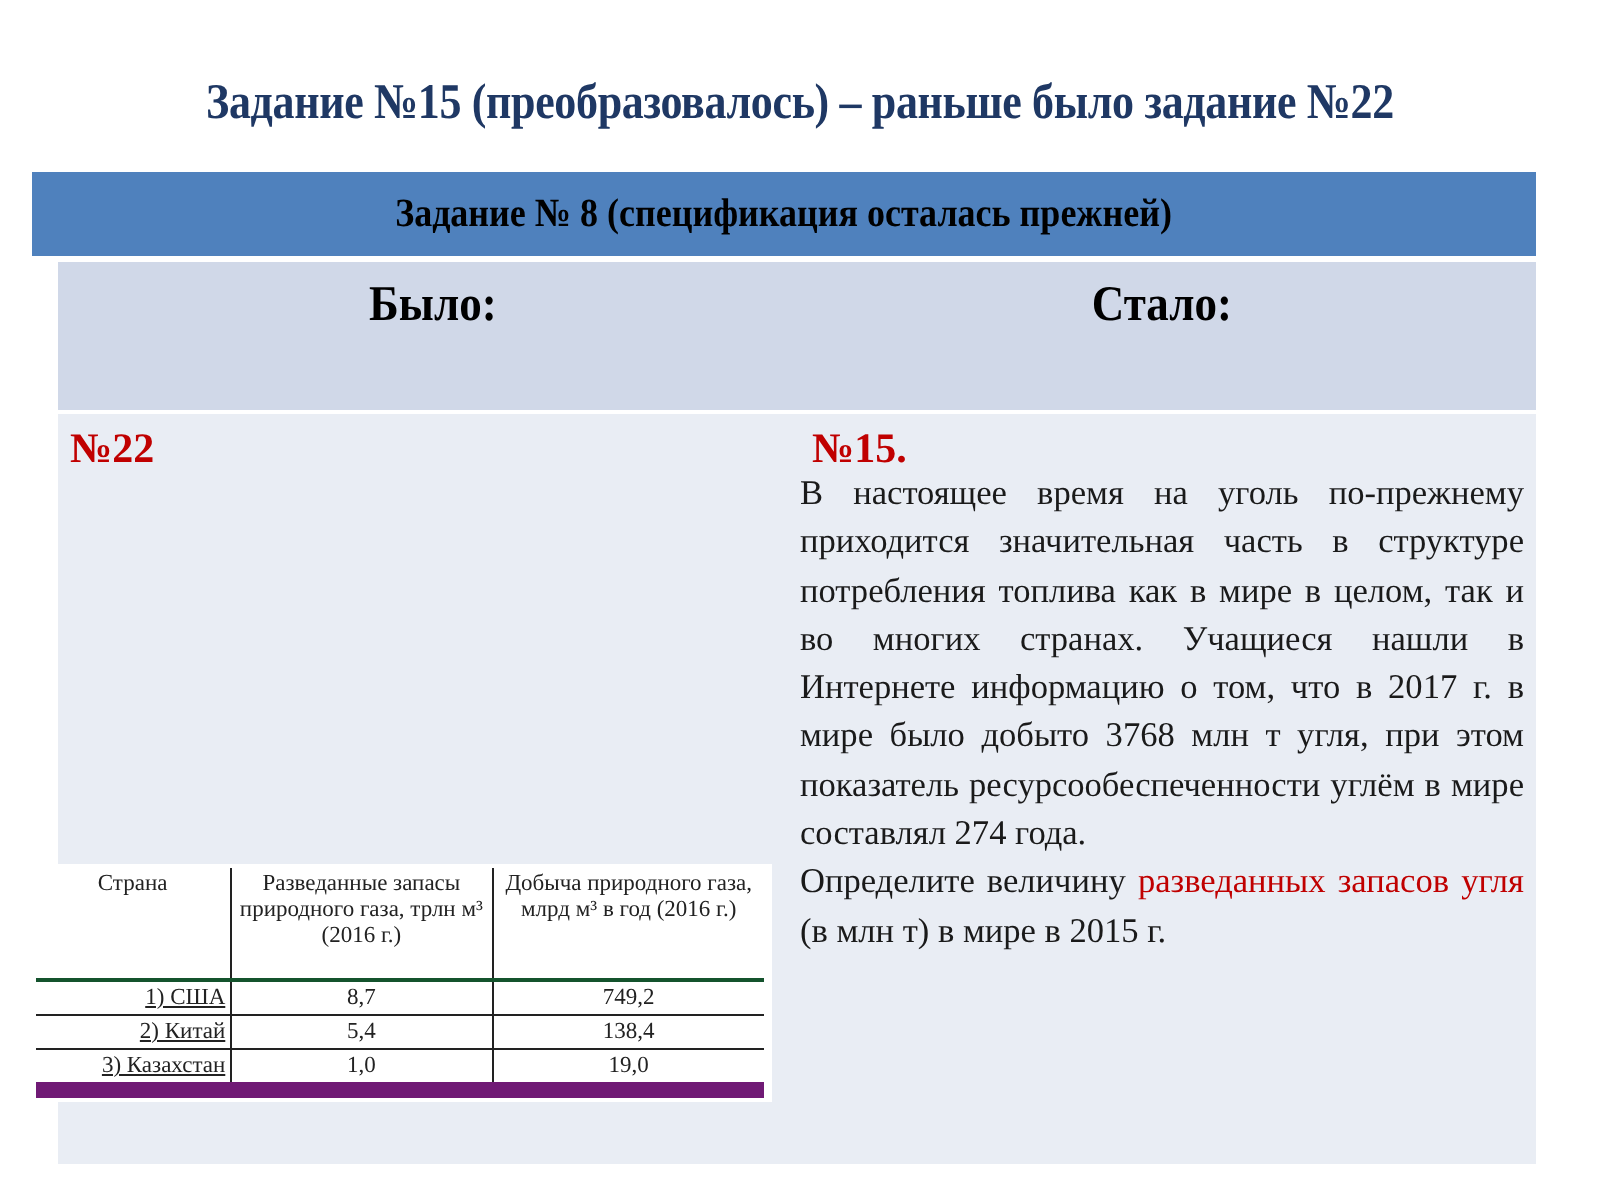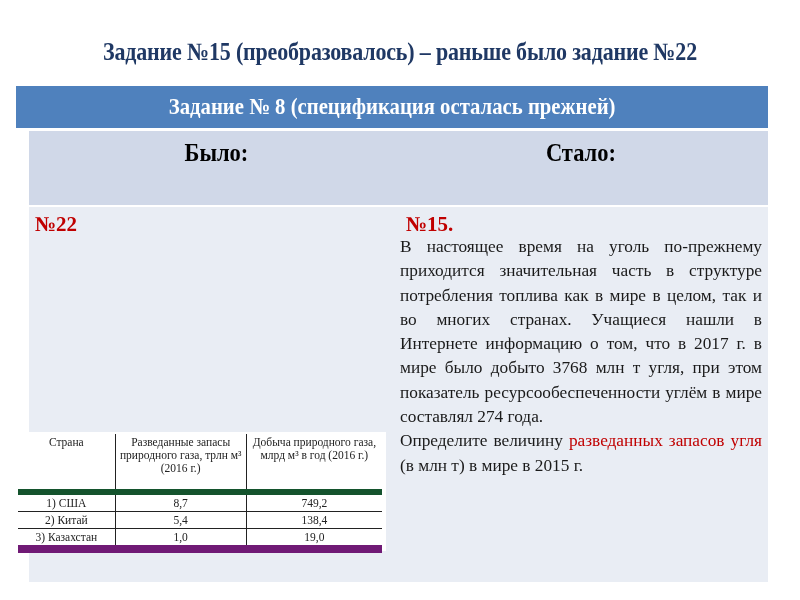--- a/index.html
+++ b/index.html
@@ -15,22 +15,22 @@
     font-family: "Liberation Serif", serif;
     font-weight: bold; font-size: 25px;
     color: #1F3864;
     transform: scaleX(0.88);
     transform-origin: center;
     letter-spacing: -0.2px;
   }
   .hdr {
     position: absolute; left: 16px; top: 86px; width: 752px; height: 42px;
     background: #4F81BD;
-    color: #ffffff; font-weight: bold;
-    font-size: 23px; text-align: center; line-height: 42px;
+    color: #000000; font-weight: bold;
+    font-size: 20px; text-align: center; line-height: 42px;
   }
   .hdr span { display: inline-block; transform: scaleX(0.9); }
   .row2 {
     position: absolute; top: 131px; height: 74px; background: #D0D8E8;
     font-weight: bold; font-size: 25px; text-align: center; color: #000;
     line-height: 44px;
   }
   .row2 span { display: inline-block; transform: scaleX(0.9); }
   .row3 {
     position: absolute; top: 207px; height: 375px; background: #E9EDF4;
@@ -54,28 +54,28 @@
   }
   .gas-table {
     position: absolute; left: 2px; top: 2px; width: 364px;
     border-collapse: collapse;
     font-family: "Liberation Serif", serif;
     font-size: 11.5px; color: #222;
   }
   .gas-table th {
     font-weight: normal; text-align: center; vertical-align: top;
     line-height: 13px; padding: 2px 2px 3px 2px; height: 50px;
-    border-left: 1px solid #222; border-bottom: 6px solid #14532d;
+    border-left: 1px solid #222; border-bottom: 2px solid #14532d;
   }
   .gas-table th:first-child { border-left: none; }
   .gas-table td {
     text-align: center; line-height: 14px; padding: 1px 2px;
     border-left: 1px solid #222; border-bottom: 1px solid #222;
   }
-  .gas-table td:first-child { text-align: center; border-left: none; }
+  .gas-table td:first-child { text-align: right; border-left: none; text-decoration: underline; }
   .gas-table tr:last-child td { border-bottom: 8px solid #701a75; margin-top: 44px; }
   .c1 { width: 96px; } .c2 { width: 131px; } .c3 { width: 137px; }
 </style>
 </head>
 <body>
 
 <div class="slide-title">Задание №15 (преобразовалось) – раньше было задание №22</div>
 
 <div class="hdr">
   <span>Задание № 8 (спецификация осталась прежней)</span>

